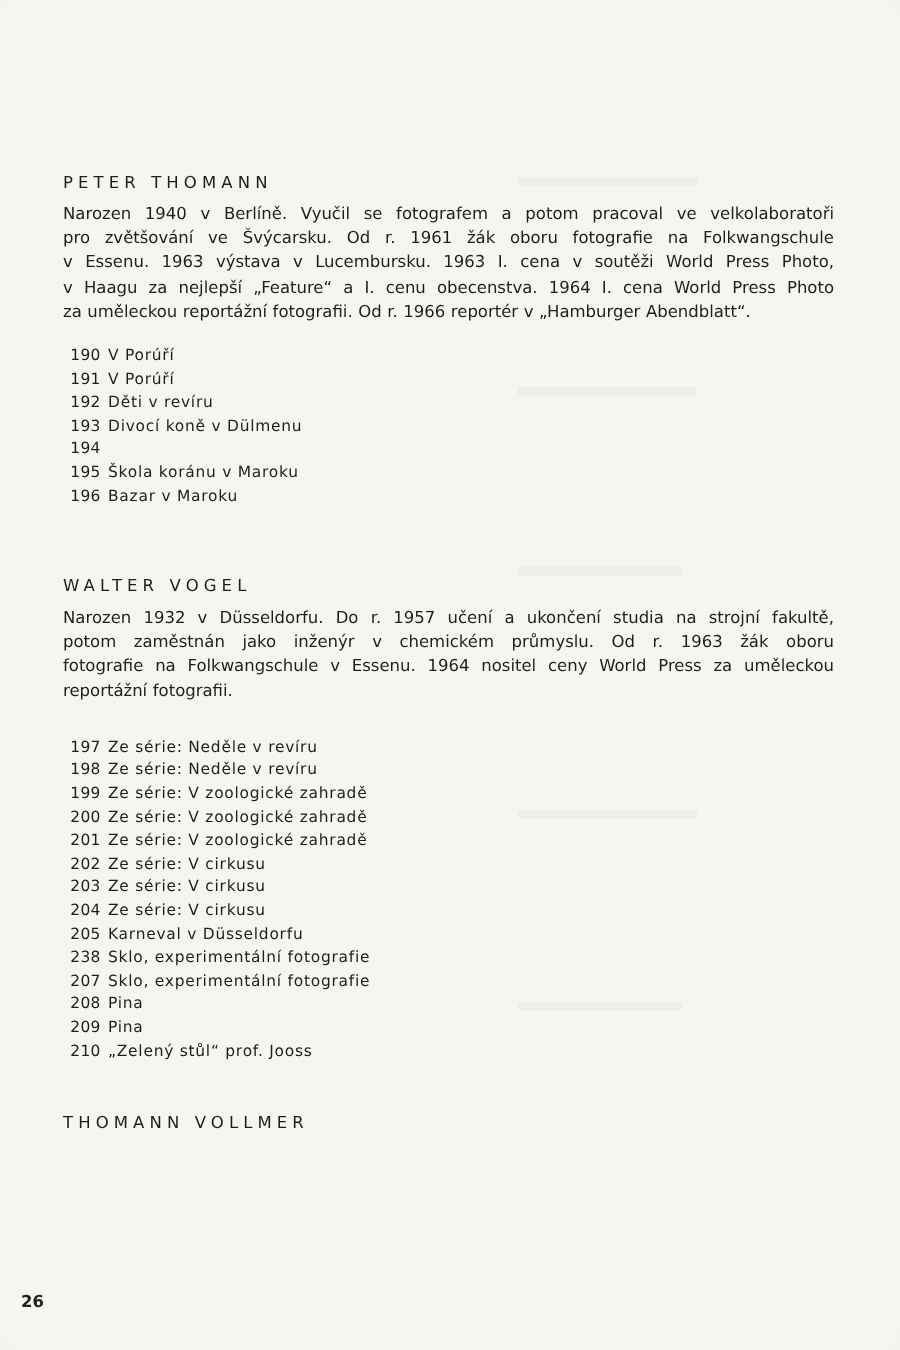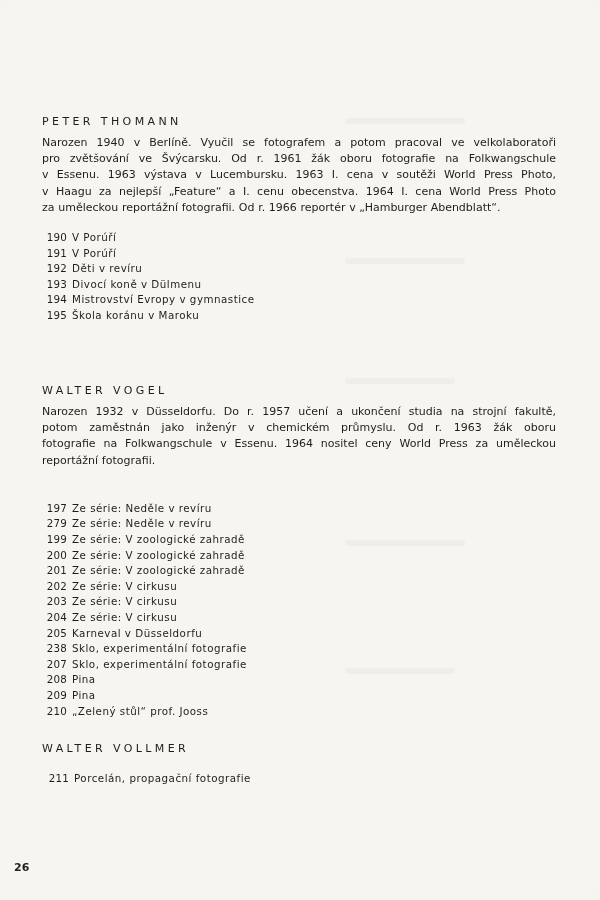--- a/index.html
+++ b/index.html
@@ -124,44 +124,47 @@
       <li>
           <span class="num">192</span>
           <span class="title">Děti v revíru</span>
         </li>
       <li>
           <span class="num">193</span>
           <span class="title">Divocí koně v Dülmenu</span>
         </li>
       <li>
           <span class="num">194</span>
-          <span class="title">Mistrovství Evropy v gymnastice</span>
         </li>
       <li>
           <span class="num">195</span>
           <span class="title">Škola koránu v Maroku</span>
+        </li>
+      <li>
+          <span class="num">196</span>
+          <span class="title">Bazar v Maroku</span>
         </li>
     </ul>
   </section>
 
   <section class="section" style="top:384px;">
     <h2 class="heading">WALTER VOGEL</h2>
     <p class="bio" style="margin-top:6px;width:514px;">
       <span class="ln">Narozen 1932 v Düsseldorfu. Do r. 1957 učení a ukončení studia na strojní fakultě,</span>
       <span class="ln">potom zaměstnán jako inženýr v chemickém průmyslu. Od r. 1963 žák oboru</span>
       <span class="ln">fotografie na Folkwangschule v Essenu. 1964 nositel ceny World Press za uměleckou</span>
       <span class="ln last">reportážní fotografii.</span>
     </p>
-    <ul class="list" style="margin-top:32px;">
+    <ul class="list" style="margin-top:22px;">
       <li>
           <span class="num">197</span>
           <span class="title">Ze série: Neděle v revíru</span>
         </li>
       <li>
-          <span class="num">279</span>
+          <span class="num">198</span>
           <span class="title">Ze série: Neděle v revíru</span>
         </li>
       <li>
           <span class="num">199</span>
           <span class="title">Ze série: V zoologické zahradě</span>
         </li>
       <li>
           <span class="num">200</span>
           <span class="title">Ze série: V zoologické zahradě</span>
         </li>
@@ -202,25 +205,21 @@
           <span class="title">Pina</span>
         </li>
       <li>
           <span class="num">210</span>
           <span class="title">„Zelený stůl“ prof. Jooss</span>
         </li>
     </ul>
   </section>
 
   <section class="section" style="top:742px;">
-    <h2 class="heading">WALTER VOLLMER</h2>
+    <h2 class="heading">THOMANN VOLLMER</h2>
     <p class="bio" style="margin-top:8px;margin-left:2px;width:508px;line-height:15.5px;">
     </p>
     <ul class="list" style="margin-top:15px;margin-left:2px;">
-      <li>
-          <span class="num">211</span>
-          <span class="title">Porcelán, propagační fotografie</span>
-        </li>
     </ul>
   </section>
 
   <div class="page-number">26</div>
 </div>
 
 </body></html>

